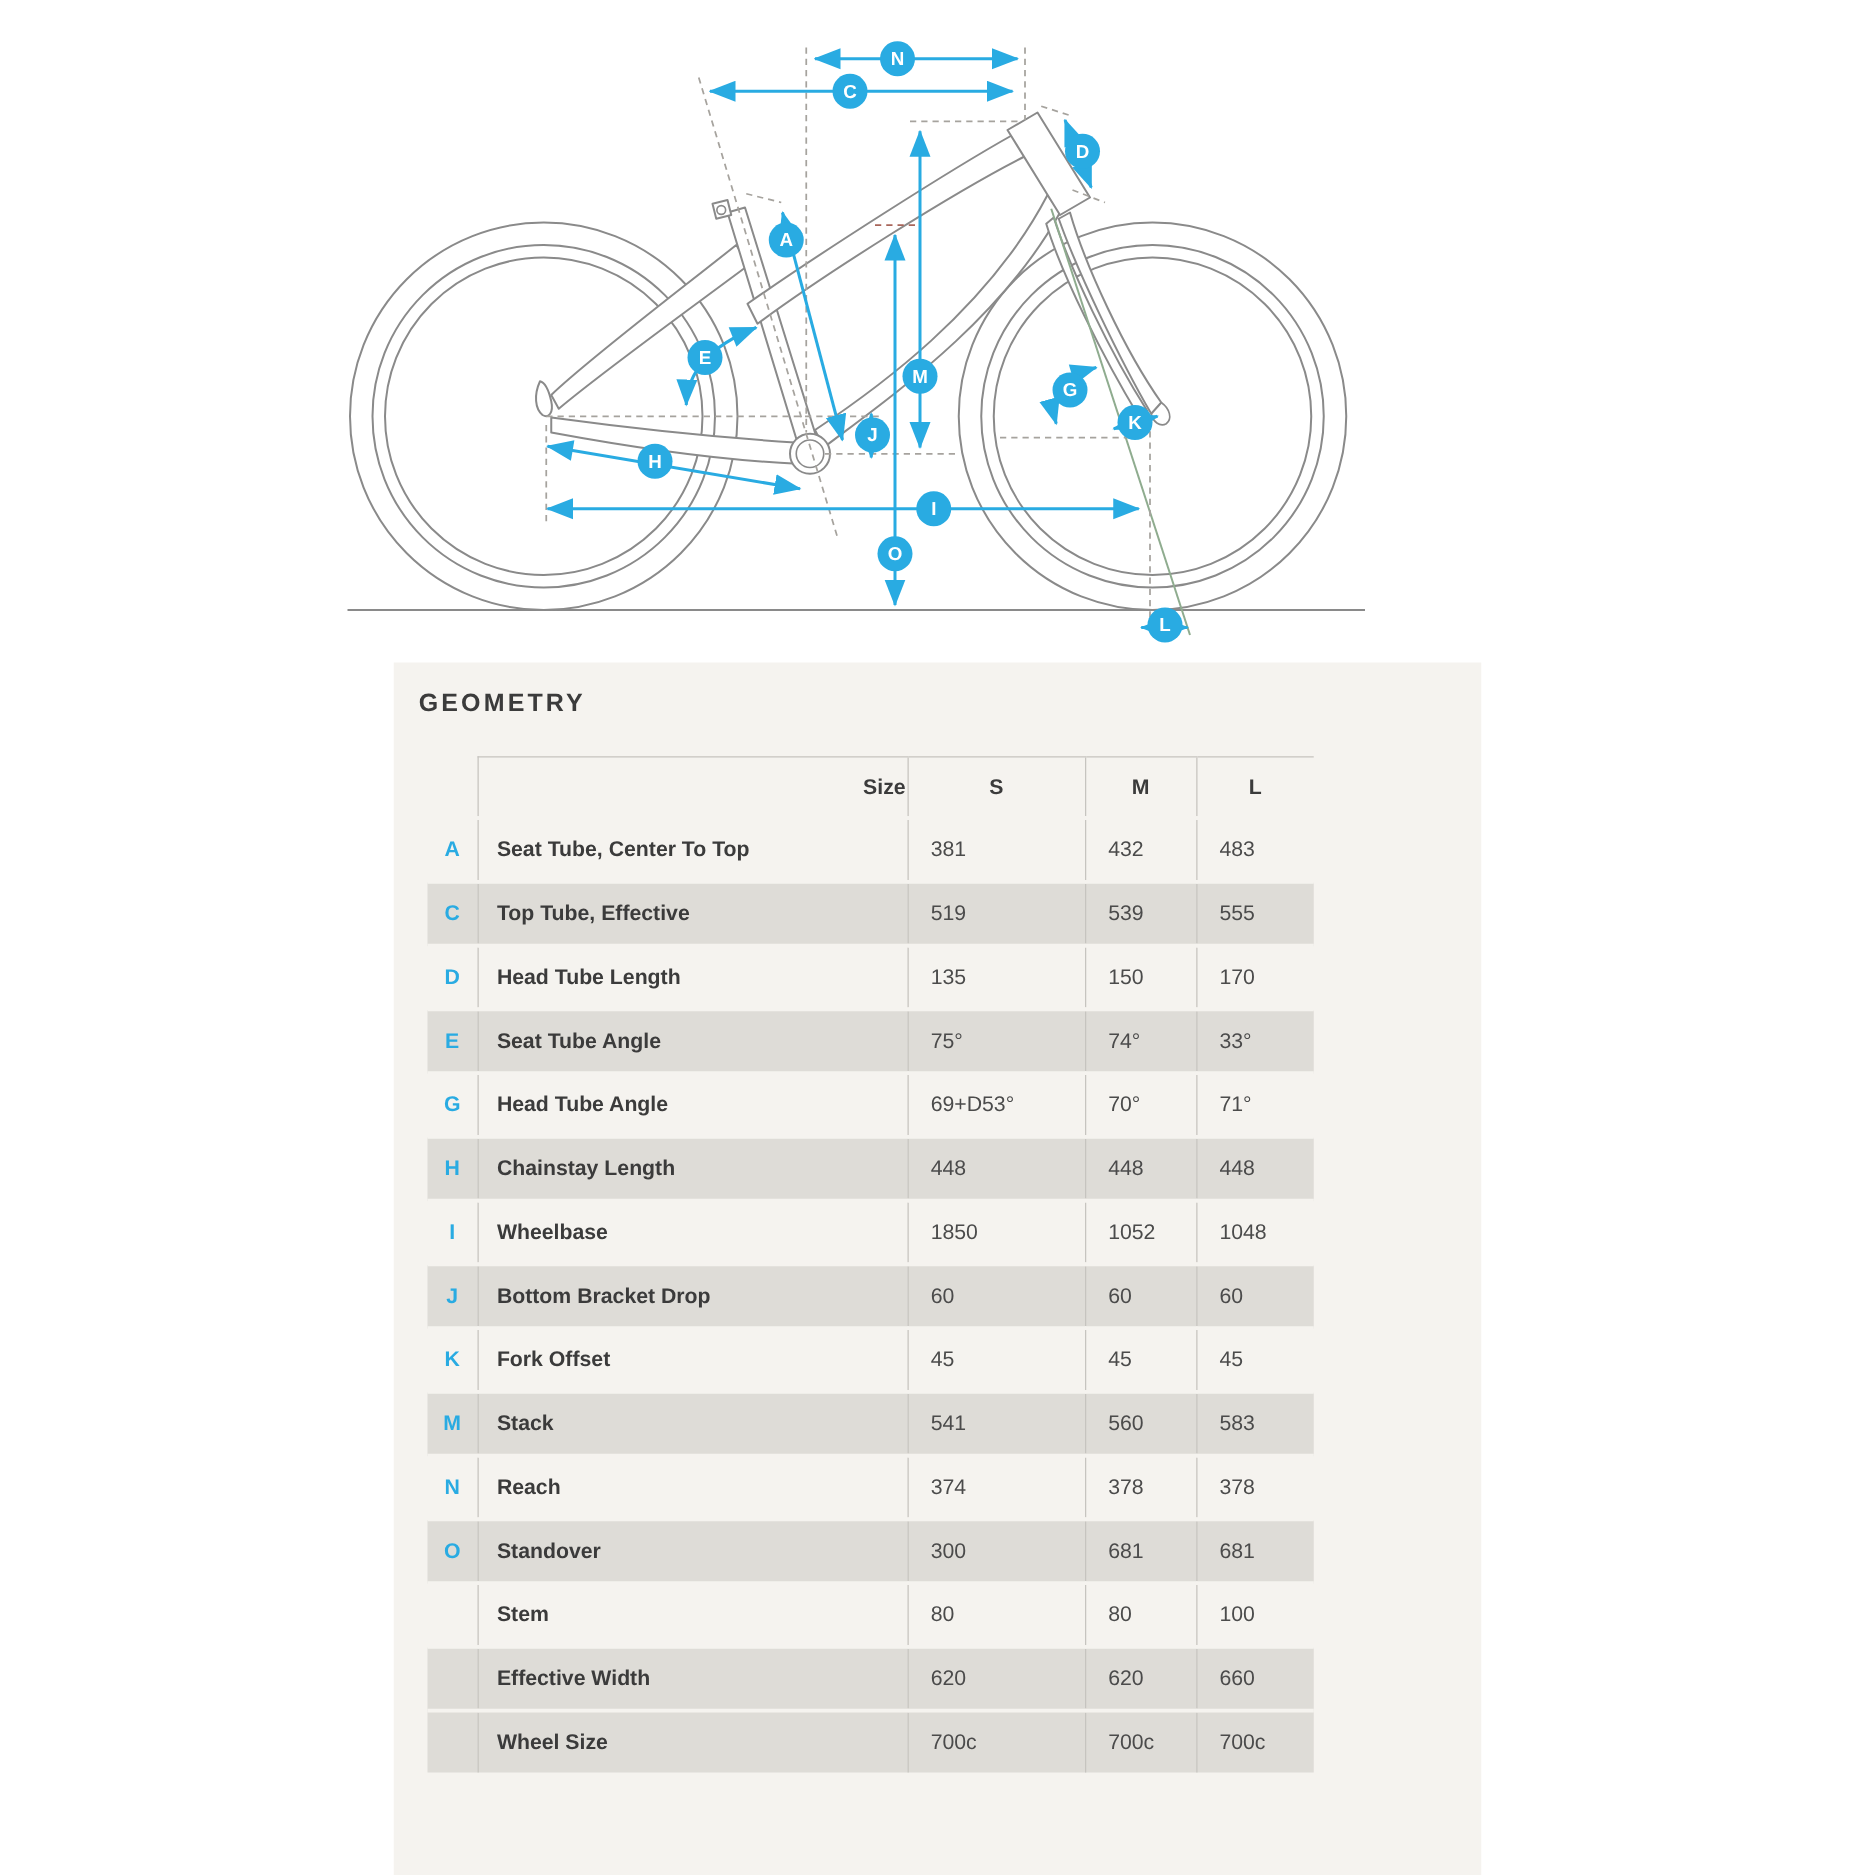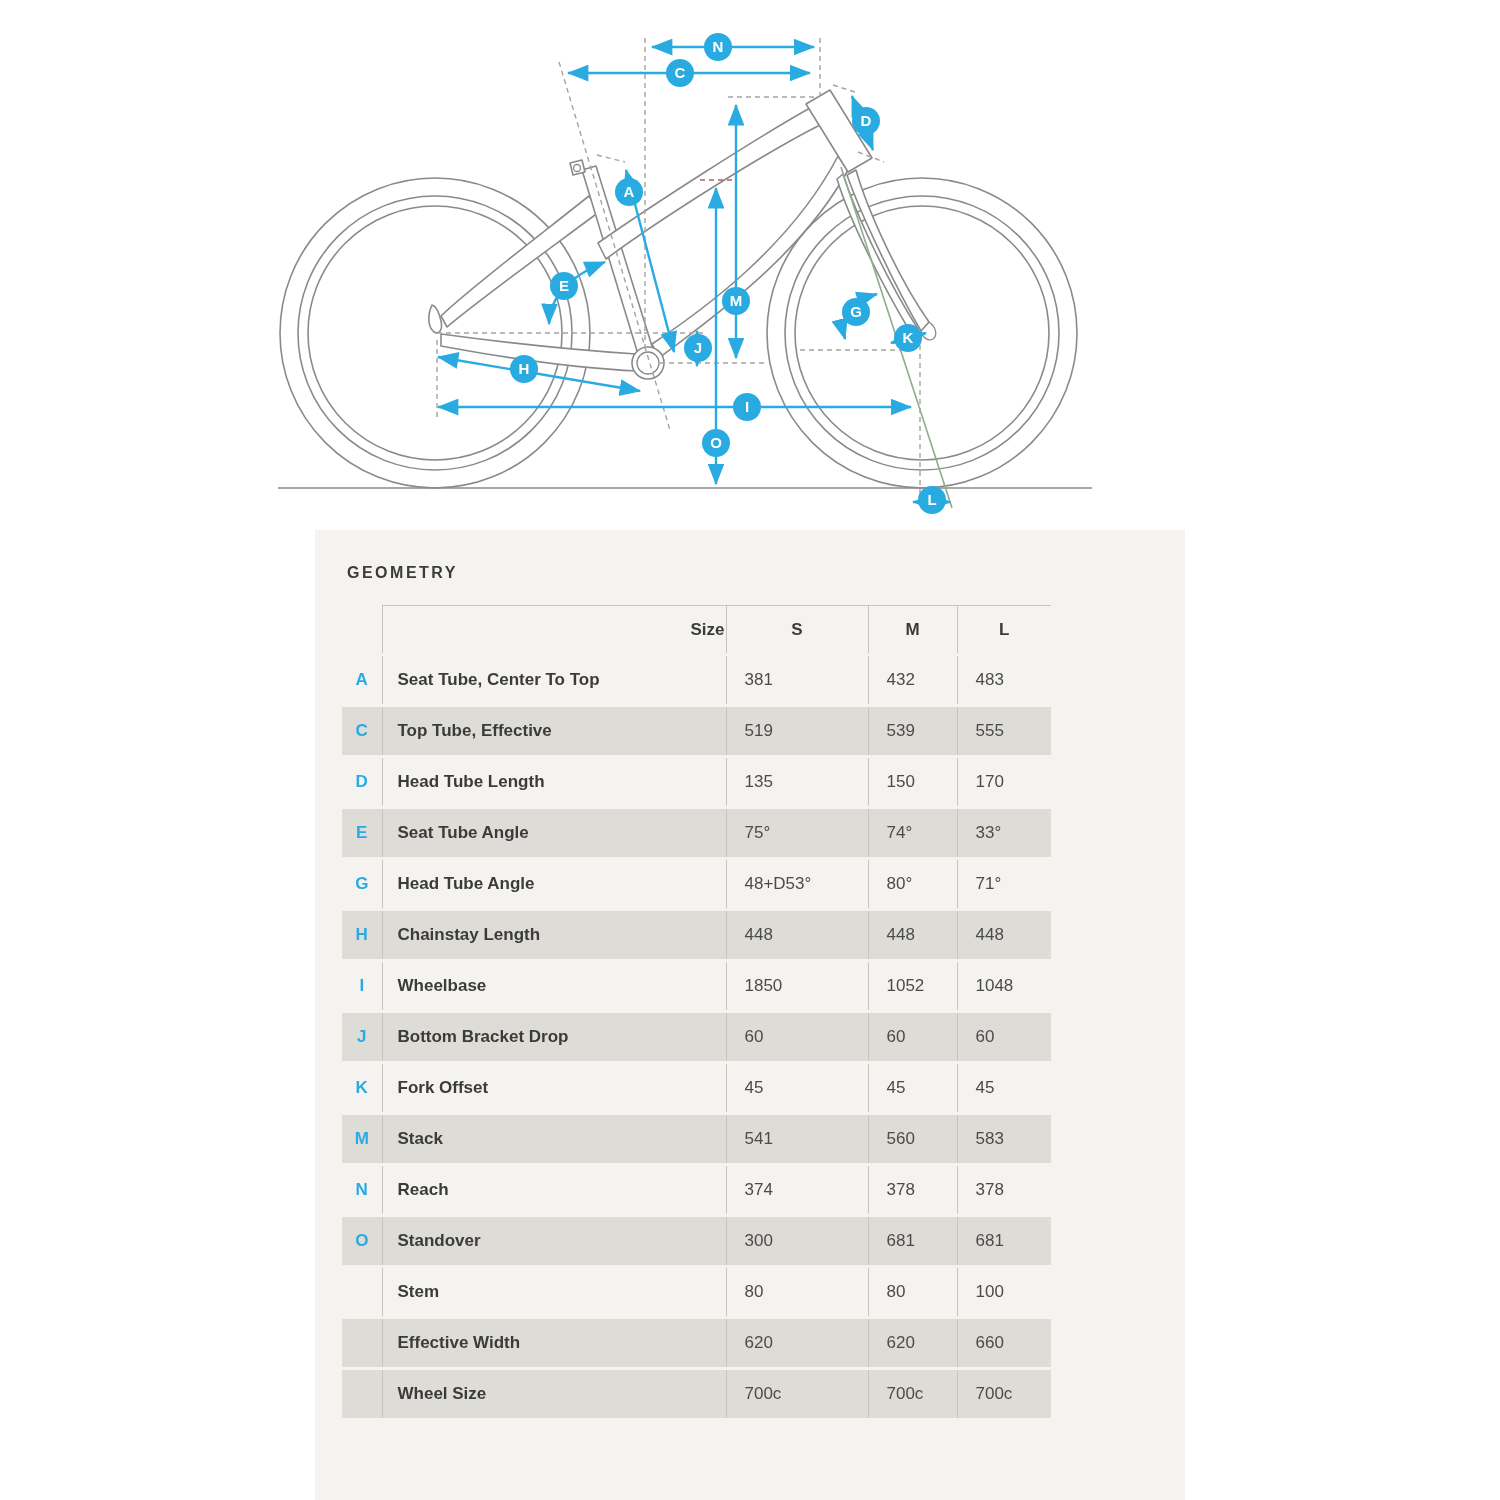--- a/index.html
+++ b/index.html
@@ -11,21 +11,21 @@
   .wheel{fill:none;stroke:#8a8a8a;stroke-width:1.6;}
   .thin{fill:none;stroke:#8a8a8a;stroke-width:1.3;}
   .ground{stroke:#8a8a8a;stroke-width:1.6;}
   .dashed{fill:none;stroke:#a6a39e;stroke-width:1.4;stroke-dasharray:5 4;}
   .dashed-red{fill:none;stroke:#a8655a;stroke-width:1.4;stroke-dasharray:5 4;}
   .axis{fill:none;stroke:#8fac8f;stroke-width:1.6;}
   .dim{fill:none;stroke:#29abe2;stroke-width:2.4;}
   .badge-letter{fill:#ffffff;font:700 15px "Liberation Sans", sans-serif;}
   
   .panel{position:absolute;left:315px;top:530px;width:870px;height:970px;background:#f5f3ef;}
-  .panel h2{margin:16px;padding:18px 0 0 16px;font-size:16px;font-weight:700;color:#3b3b3b;
+  .panel h2{margin:4px;padding:18px 0 0 16px;font-size:20px;font-weight:700;color:#3b3b3b;
             letter-spacing:2.5px;}
   table.geo{position:absolute;left:27px;top:75px;border-collapse:collapse;table-layout:fixed;
             width:709px;font-size:17px;color:#4b4b4b;}
   table.geo col.c-letter{width:40px;} table.geo col.c-label{width:344px;}
   table.geo col.c-s{width:142px;} table.geo col.c-m{width:89px;} table.geo col.c-l{width:94px;}
   table.geo th{height:45px;font-weight:700;color:#3b3b3b;text-align:center;
                border-bottom:1px solid #c6c4bf;}
   table.geo th.h-label{text-align:right;padding-left:15px;}
   table.geo th:not(.h-letter){border-top:1px solid #c6c4bf;}
   table.geo th.h-label, table.geo td.label,
@@ -205,22 +205,22 @@
           <tr class="shaded">
             <td class="letter">E</td>
             <td class="label">Seat Tube Angle</td>
             <td class="value v-s">75°</td>
             <td class="value v-m">74°</td>
             <td class="value v-l">33°</td>
           </tr>
           <tr>
             <td class="letter">G</td>
             <td class="label">Head Tube Angle</td>
-            <td class="value v-s">48+D53°</td>
-            <td class="value v-m">80°</td>
+            <td class="value v-s">69+D53°</td>
+            <td class="value v-m">70°</td>
             <td class="value v-l">71°</td>
           </tr>
           <tr class="shaded">
             <td class="letter">H</td>
             <td class="label">Chainstay Length</td>
             <td class="value v-s">448</td>
             <td class="value v-m">448</td>
             <td class="value v-l">448</td>
           </tr>
           <tr>

